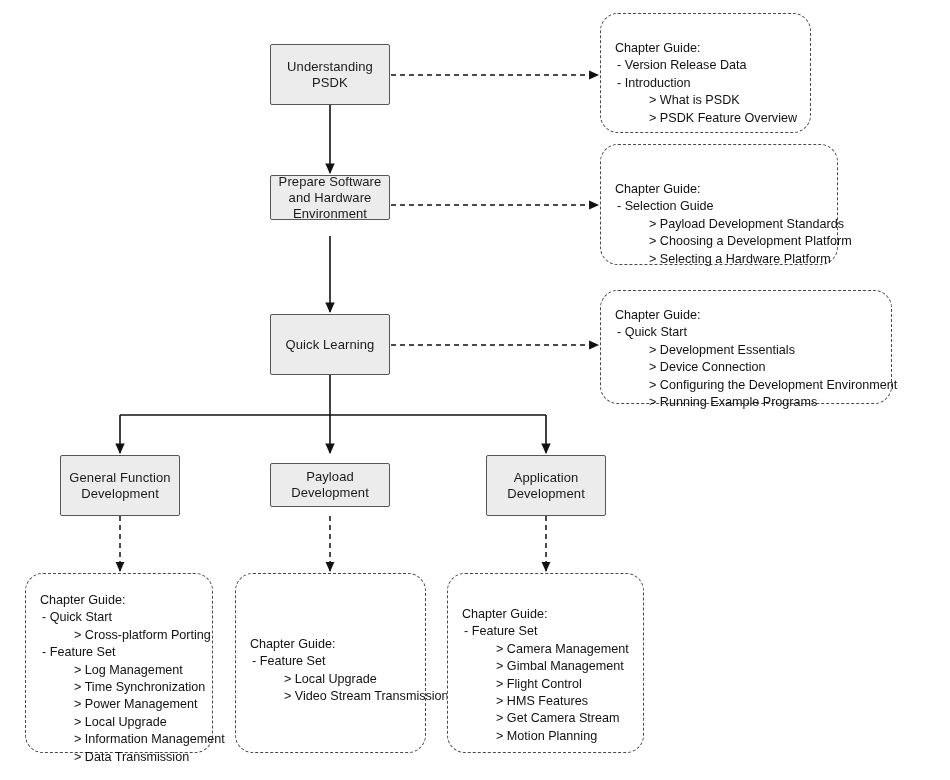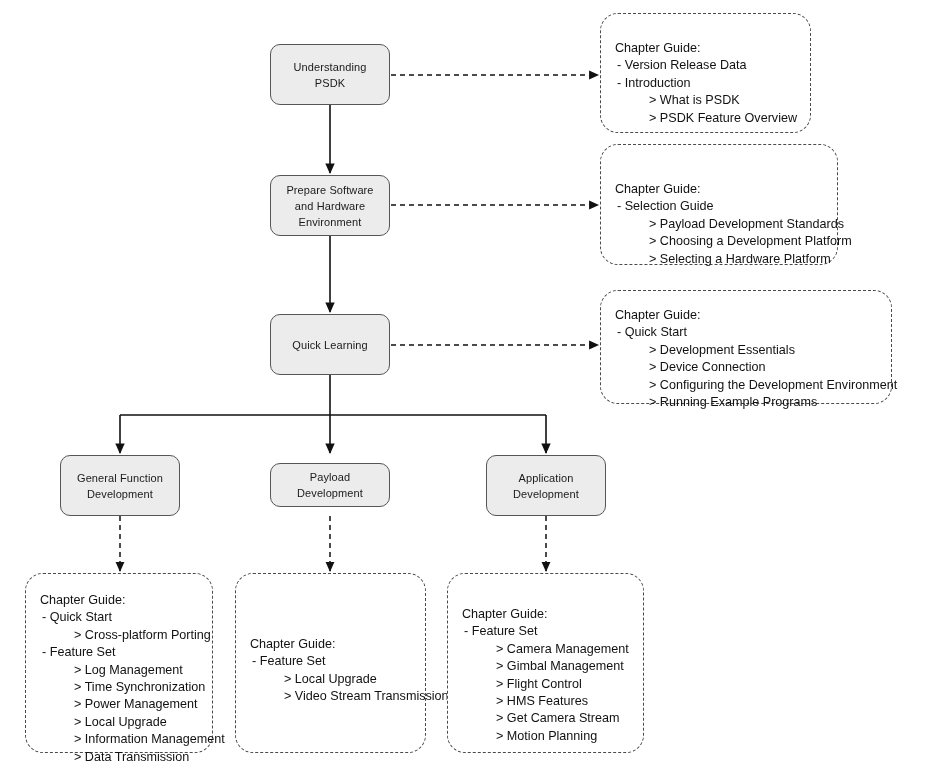--- a/index.html
+++ b/index.html
@@ -23,27 +23,27 @@
     top: 0;
     width: 950px;
     height: 780px;
     pointer-events: none;
   }
   .node {
     position: absolute;
     box-sizing: border-box;
     background: #ececec;
     border: 1.6px solid #565656;
-    border-radius: 10px;
+    border-radius: 2px;
     display: flex;
     align-items: center;
     justify-content: center;
     text-align: center;
     color: #1a1a1a;
-    font-size: 11px;
+    font-size: 13px;
     line-height: 16px;
     letter-spacing: 0.1px;
   }
   .node span {
     display: block;
     padding: 0 6px;
     white-space: pre-line;
   }
   .guide {
     position: absolute;
@@ -121,21 +121,21 @@
     <g stroke="#111111" stroke-width="1.5" fill="none" stroke-dasharray="5,4" marker-end="url(#arrow)">
       <path d="M 546 516 L 546 571"></path>
     </g>
   </svg>
 
   <div class="node" style="left:270px;top:44px;width:120px;height:61px;">
     <span>Understanding
 PSDK</span>
   </div>
 
-  <div class="node" style="left:270px;top:175px;width:120px;height:61px;">
+  <div class="node" style="left:270px;top:175px;width:120px;height:45px;">
     <span>Prepare Software
 and Hardware
 Environment</span>
   </div>
 
   <div class="node" style="left:270px;top:314px;width:120px;height:61px;">
     <span>Quick Learning</span>
   </div>
 
   <div class="node" style="left:60px;top:455px;width:120px;height:61px;">

